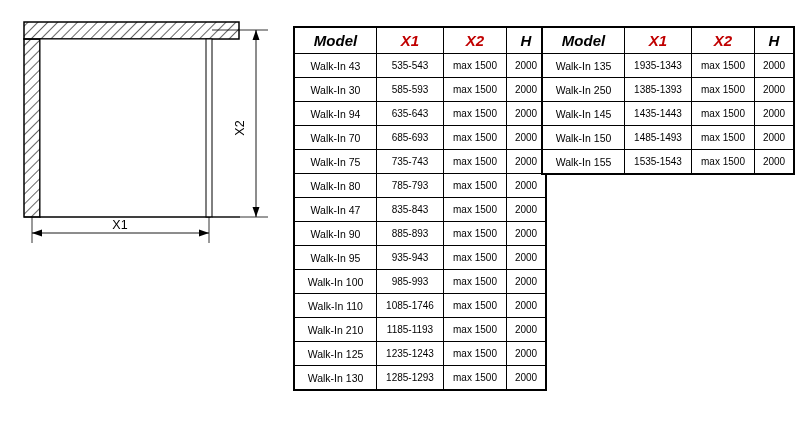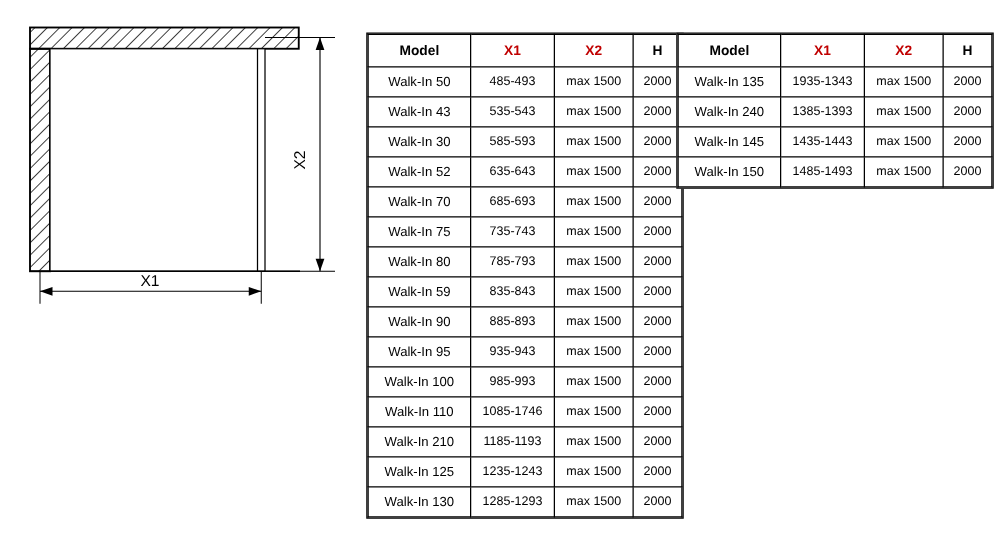--- a/index.html
+++ b/index.html
@@ -54,22 +54,23 @@
     border: 1px solid #000;
     text-align: center;
     vertical-align: middle;
     padding: 0;
     height: 23px;
     font-weight: normal;
     white-space: nowrap;
   }
   table.spec thead th {
     font-weight: bold;
-    font-size: 11px;
+    font-size: 15px;
     height: 25px;
+    font-style: italic;
   }
   .col-model { width: 81px; }
   .col-x1 { width: 66px; }
   .col-x2 { width: 62px; }
   .col-h  { width: 38px; }
   .hdr-red { color: #c00000; }
   .cell-model {
     font-weight: bold;
     font-size: 10.5px;
   }
@@ -143,39 +144,33 @@
       <thead>
         <tr>
           <th class="col-model">Model</th>
           <th class="col-x1 hdr-red">X1</th>
           <th class="col-x2 hdr-red">X2</th>
           <th class="col-h">H</th>
         </tr>
       </thead>
       <tbody id="tbody-main">
           <tr>
-            <td class="col-model cell-model">Walk-In 50</td>
-            <td class="col-x1">485-493</td>
-            <td class="col-x2">max 1500</td>
-            <td class="col-h">2000</td>
-          </tr>
-          <tr>
             <td class="col-model cell-model">Walk-In 43</td>
             <td class="col-x1">535-543</td>
             <td class="col-x2">max 1500</td>
             <td class="col-h">2000</td>
           </tr>
           <tr>
             <td class="col-model cell-model">Walk-In 30</td>
             <td class="col-x1">585-593</td>
             <td class="col-x2">max 1500</td>
             <td class="col-h">2000</td>
           </tr>
           <tr>
-            <td class="col-model cell-model">Walk-In 52</td>
+            <td class="col-model cell-model">Walk-In 94</td>
             <td class="col-x1">635-643</td>
             <td class="col-x2">max 1500</td>
             <td class="col-h">2000</td>
           </tr>
           <tr>
             <td class="col-model cell-model">Walk-In 70</td>
             <td class="col-x1">685-693</td>
             <td class="col-x2">max 1500</td>
             <td class="col-h">2000</td>
           </tr>
@@ -185,21 +180,21 @@
             <td class="col-x2">max 1500</td>
             <td class="col-h">2000</td>
           </tr>
           <tr>
             <td class="col-model cell-model">Walk-In 80</td>
             <td class="col-x1">785-793</td>
             <td class="col-x2">max 1500</td>
             <td class="col-h">2000</td>
           </tr>
           <tr>
-            <td class="col-model cell-model">Walk-In 59</td>
+            <td class="col-model cell-model">Walk-In 47</td>
             <td class="col-x1">835-843</td>
             <td class="col-x2">max 1500</td>
             <td class="col-h">2000</td>
           </tr>
           <tr>
             <td class="col-model cell-model">Walk-In 90</td>
             <td class="col-x1">885-893</td>
             <td class="col-x2">max 1500</td>
             <td class="col-h">2000</td>
           </tr>
@@ -254,34 +249,40 @@
         </tr>
       </thead>
       <tbody id="tbody-second">
           <tr>
             <td class="col-model cell-model">Walk-In 135</td>
             <td class="col-x1">1935-1343</td>
             <td class="col-x2">max 1500</td>
             <td class="col-h">2000</td>
           </tr>
           <tr>
-            <td class="col-model cell-model">Walk-In 240</td>
+            <td class="col-model cell-model">Walk-In 250</td>
             <td class="col-x1">1385-1393</td>
             <td class="col-x2">max 1500</td>
             <td class="col-h">2000</td>
           </tr>
           <tr>
             <td class="col-model cell-model">Walk-In 145</td>
             <td class="col-x1">1435-1443</td>
             <td class="col-x2">max 1500</td>
             <td class="col-h">2000</td>
           </tr>
           <tr>
             <td class="col-model cell-model">Walk-In 150</td>
             <td class="col-x1">1485-1493</td>
+            <td class="col-x2">max 1500</td>
+            <td class="col-h">2000</td>
+          </tr>
+          <tr>
+            <td class="col-model cell-model">Walk-In 155</td>
+            <td class="col-x1">1535-1543</td>
             <td class="col-x2">max 1500</td>
             <td class="col-h">2000</td>
           </tr>
         </tbody>
     </table>
   </div>
 
 </div>
 
 </body></html>

